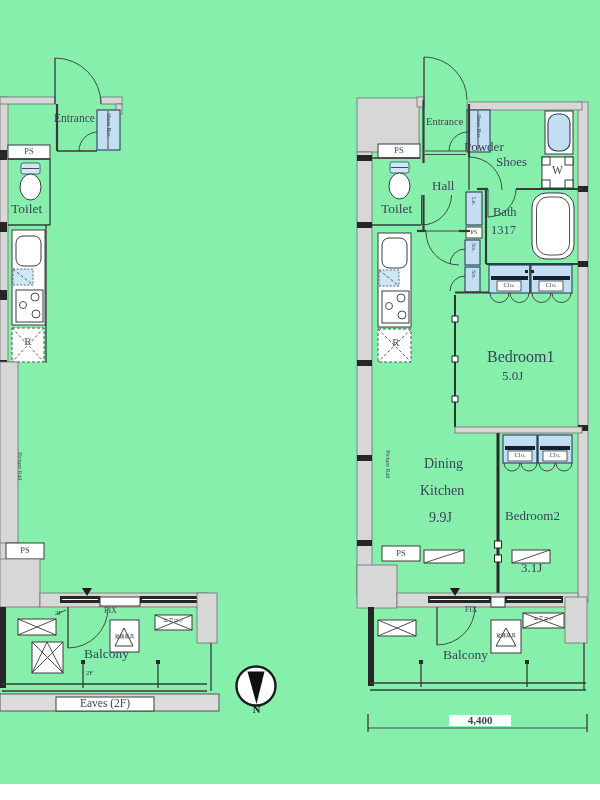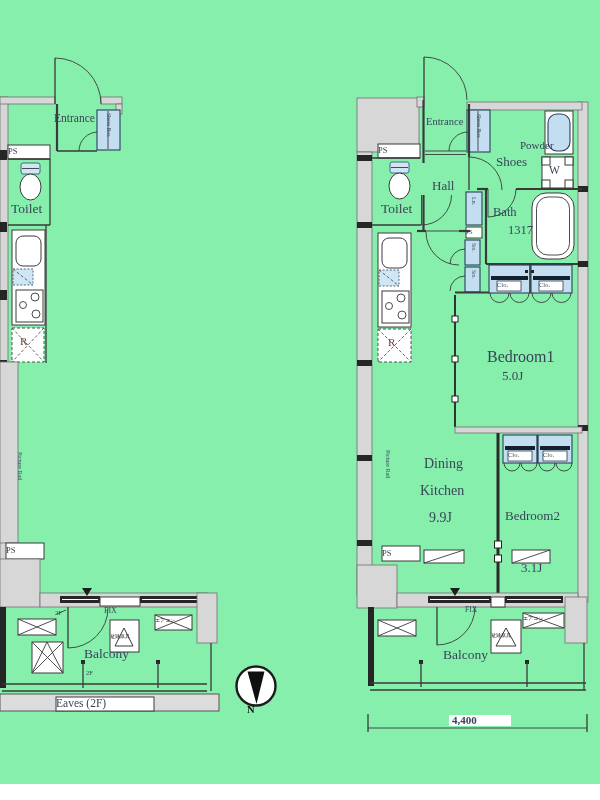--- a/index.html
+++ b/index.html
@@ -1,20 +1,20 @@
 <!DOCTYPE html>
 <html><head>
 <meta charset="utf-8">
 <style>
   html,body{margin:0;padding:0;background:#fff;}
   .stage{position:relative;width:600px;height:784px;background:#86efac;overflow:hidden;
          font-family:"Liberation Serif",serif;}
   .stage svg{position:absolute;left:0;top:0;}
   .lbl{position:absolute;font-family:"Liberation Serif",serif;color:#3a4458;line-height:1;white-space:nowrap;}
-  .c{text-align:left;}
+  .c{text-align:center;}
   .lbl-v{transform:rotate(90deg);transform-origin:0 0;}
   .tiny{font-family:"Liberation Sans",sans-serif;color:#2a2a2a;}
   .brown{color:#6d4a3c;}
   .caption{position:absolute;font-family:"Liberation Sans",sans-serif;color:#161616;letter-spacing:0.5px;}
   .dimlbl{background:#fff;padding:0 3px;font-weight:bold;}
   
   .w{stroke:#3a3a3a;fill:none;stroke-width:1.3;}
   .w2{stroke:#3a3a3a;fill:none;stroke-width:2.2;}
   .thin{stroke:#3a3a3a;fill:none;stroke-width:0.9;}
   .arc{stroke:#3a3a3a;fill:none;stroke-width:0.9;}
@@ -357,32 +357,32 @@
 <span class="lbl" style="left:104px;top:607px;font-size:8px">FIX</span>
 <span class="lbl" style="left:55px;top:610px;font-size:6.5px">2F</span>
 <span class="lbl" style="left:86px;top:670px;font-size:6.5px">2F</span>
 <span class="lbl c tiny" style="left:110px;top:634px;width:29px;font-size:5px">避難器具</span>
 <span class="lbl c tiny" style="left:155px;top:618px;width:37px;font-size:5px">エアコン</span>
 <span class="lbl" style="left:84px;top:647px;font-size:13.5px">Balcony</span>
 <span class="lbl c" style="left:56px;top:698px;width:98px;font-size:11.5px">Eaves (2F)</span>
 
 <span class="lbl" style="left:426px;top:117px;font-size:10.5px">Entrance</span>
 <span class="lbl lbl-v" style="left:481px;top:114px;font-size:5.5px">Shoes Box</span>
-<span class="lbl" style="left:520px;top:140px;font-size:11px">Powder</span>
+<span class="lbl" style="left:464px;top:140px;font-size:13px">Powder</span>
 <span class="lbl" style="left:496px;top:155px;font-size:13px">Shoes</span>
 <span class="lbl c" style="left:549px;top:165px;width:17px;font-size:11.5px">W</span>
 <span class="lbl c" style="left:378px;top:146px;width:42px;font-size:8.5px">PS</span>
 <span class="lbl" style="left:381px;top:202px;font-size:13.5px">Toilet</span>
 <span class="lbl" style="left:432px;top:179px;font-size:13px">Hall</span>
 <span class="lbl lbl-v" style="left:477px;top:197px;font-size:6px">Ln.</span>
 <span class="lbl c" style="left:466px;top:229px;width:16px;font-size:6px">PS</span>
 <span class="lbl lbl-v" style="left:476px;top:243px;font-size:5.5px">Sto.</span>
 <span class="lbl lbl-v" style="left:476px;top:270px;font-size:5.5px">Sto.</span>
 <span class="lbl" style="left:493px;top:206px;font-size:12.5px">Bath</span>
-<span class="lbl" style="left:508px;top:224px;font-size:12.5px">1317</span>
+<span class="lbl" style="left:491px;top:224px;font-size:12.5px">1317</span>
 <span class="lbl c" style="left:497px;top:282px;width:24px;font-size:6.5px">Clo.</span>
 <span class="lbl c" style="left:539px;top:282px;width:24px;font-size:6.5px">Clo.</span>
 <span class="lbl" style="left:487px;top:349px;font-size:16px">Bedroom1</span>
 <span class="lbl" style="left:502px;top:369px;font-size:13px">5.0J</span>
 <span class="lbl" style="left:424px;top:457px;font-size:14px">Dining</span>
 <span class="lbl" style="left:420px;top:484px;font-size:14px">Kitchen</span>
 <span class="lbl" style="left:429px;top:511px;font-size:14px">9.9J</span>
 <span class="lbl c" style="left:508px;top:452px;width:24px;font-size:6.5px">Clo.</span>
 <span class="lbl c" style="left:543px;top:452px;width:24px;font-size:6.5px">Clo.</span>
 <span class="lbl" style="left:505px;top:509px;font-size:13px">Bedroom2</span>

